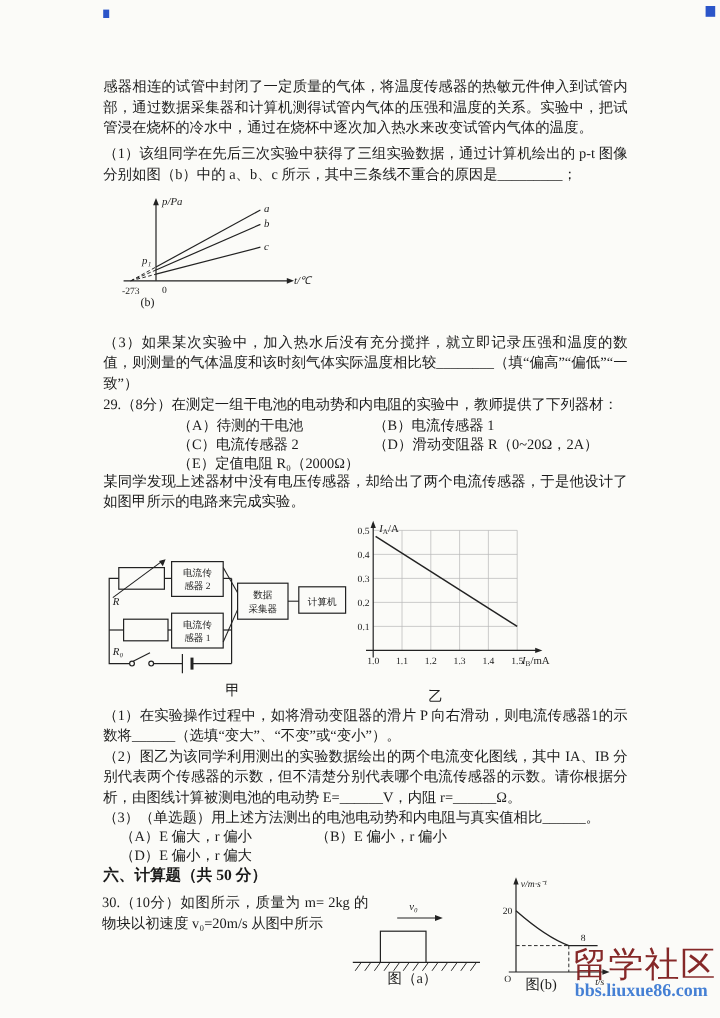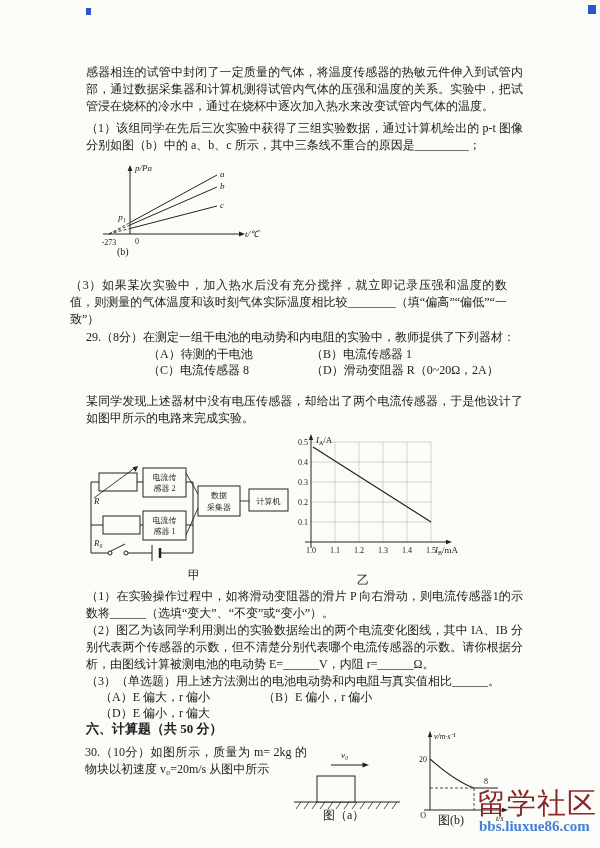--- a/index.html
+++ b/index.html
@@ -16,21 +16,21 @@
   .thin{stroke:#222;stroke-width:0.9;fill:none;}
   .dashline{stroke:#222;stroke-width:0.8;stroke-dasharray:3 2;fill:none;}
   .gridline{stroke:#b8b8b8;stroke-width:0.6;}
   .t8{font-size:8px;} .t8c{font-size:8px;text-anchor:middle;} .t8e{font-size:8px;text-anchor:end;}
   .t9{font-size:9px;} .t9i{font-size:9px;font-style:italic;} .t10{font-size:10px;}
   
   .intro{left:86px;top:64px;width:437px;}
   .q28-1{left:86px;top:120px;width:437px;}
   .graph-b{left:95px;top:156px;}
   .q28-2{left:86px;top:259px;width:437px;}
-  .q28-3{left:70px;top:277px;width:437px;}
+  .q28-3{left:86px;top:277px;width:437px;}
   .q29-stem{left:86px;top:329px;width:437px;}
   .equip-grid{left:100px;top:346px;width:422px;margin-left:48px;}
   .q29-note{left:86px;top:393px;width:437px;}
   .circuit{left:86px;top:440px;}
   .jia{left:188px;top:567px;}
   .graph-yi{left:283px;top:430px;}
   .yi{left:357px;top:572px;}
   .q29-1{left:86px;top:588px;width:437px;}
   .q29-2{left:86px;top:622px;width:437px;}
   .q29-3{left:86px;top:673px;width:437px;}
@@ -88,22 +88,23 @@
     <text x="22" y="99" class="t10">(b)</text>
   </svg>
 
   <div class="txt q28-3">（3）如果某次实验中，加入热水后没有充分搅拌，就立即记录压强和温度的数值，则测量的气体温度和该时刻气体实际温度相比较________（填“偏高”“偏低”“一致”）</div>
 
   <div class="txt q29-stem">29.（8分）在测定一组干电池的电动势和内电阻的实验中，教师提供了下列器材：</div>
 
   <div class="grid-abs equip-grid">
     <div>（A）待测的干电池</div>
     <div>（B）电流传感器 1</div>
-    <div>（C）电流传感器 8</div>
+    <div>（C）电流传感器 2</div>
     <div>（D）滑动变阻器 R（0~20Ω，2A）</div>
+    <div>（E）定值电阻 R₀（2000Ω）</div>
   </div>
 
   <div class="txt q29-note">某同学发现上述器材中没有电压传感器，却给出了两个电流传感器，于是他设计了如图甲所示的电路来完成实验。</div>
 
   <svg class="circuit" width="210" height="128">
     <g class="wire">
       <polyline points="13,42 5,42 5,113 22,113"></polyline>
       <line x1="51" y1="42" x2="57" y2="42"></line>
       <line x1="100" y1="42" x2="107" y2="42"></line>
       <line x1="5" y1="85" x2="17" y2="85"></line>

